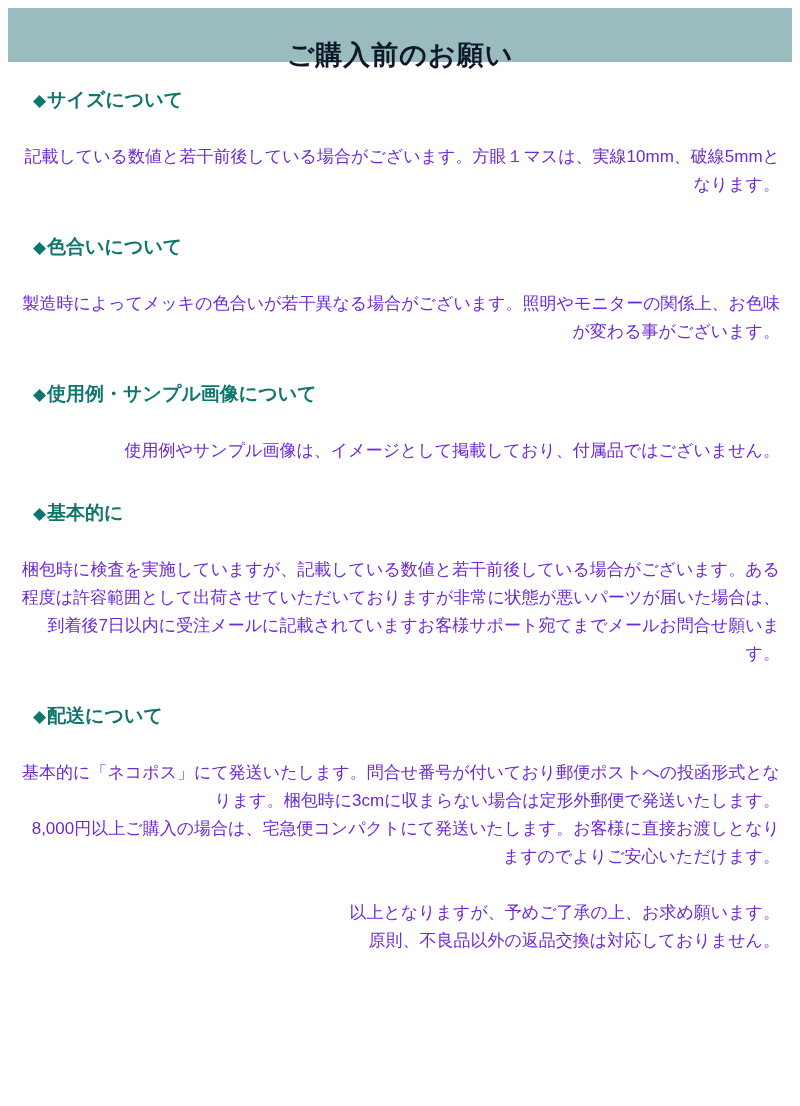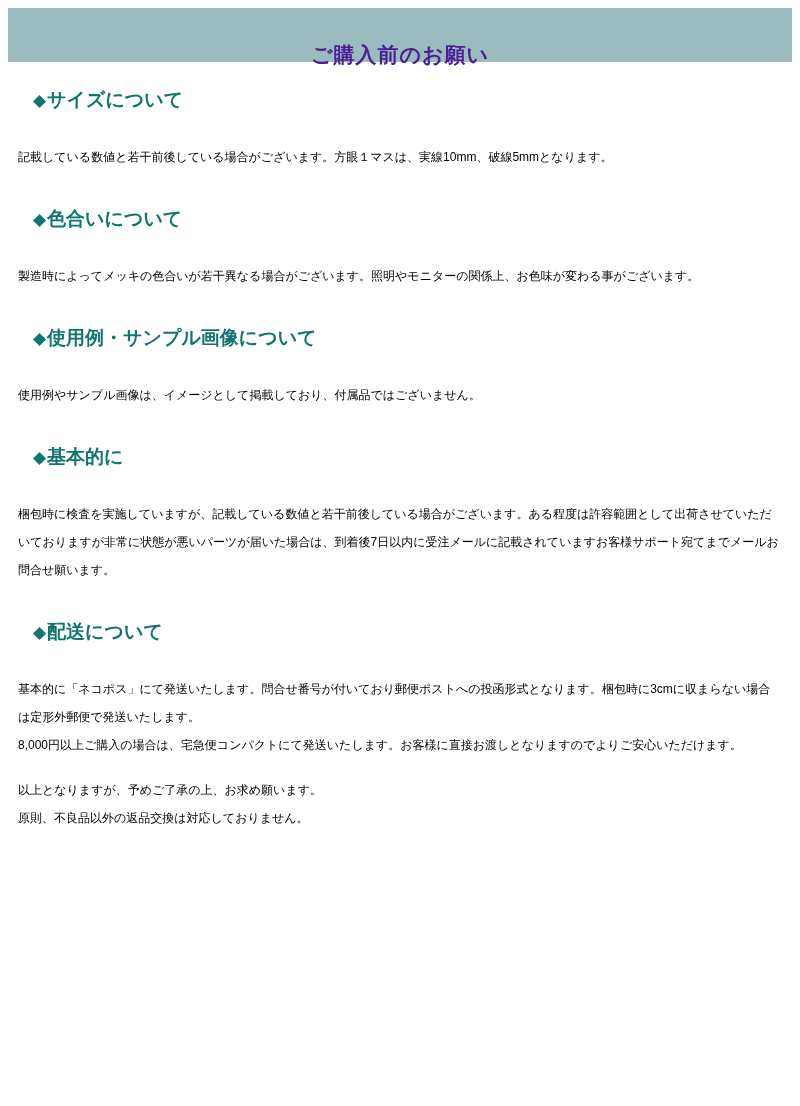--- a/index.html
+++ b/index.html
@@ -20,22 +20,22 @@
   }
   .notice-header {
     margin: 0 8px;
     height: 54px;
     background: #9bbcbe;
     display: flex;
     align-items: center;
     justify-content: center;
   }
   .notice-title {
-    color: #4c1d95;
-    font-size: 21px;
+    color: #0f172a;
+    font-size: 27px;
     font-weight: bold;
     letter-spacing: 1px;
     margin-top: 40px;
   }
   .content {
     padding: 0 20px 6px 18px;
   }
   .sec-heading {
     font-size: 19px;
     line-height: 24px;
@@ -44,28 +44,29 @@
     margin: 36px 0 0 15px;
   }
   .section:first-child .sec-heading {
     margin-top: 26px;
   }
   .bullet {
     font-size: 17px;
     margin-right: 1px;
   }
   .para {
-    font-size: 12px;
+    font-size: 17px;
     line-height: 28px;
     margin: 30px 0 0 0;
     white-space: pre-line;
-    color: #000000;
+    color: #6d28d9;
+    text-align: right;
   }
   .closing {
-    margin-top: 17px;
+    margin-top: 28px;
   }
 </style>
 </head>
 <body>
 
 <div class="page">
 
   <div class="notice-header">
     <span class="notice-title">ご購入前のお願い</span>
   </div>

